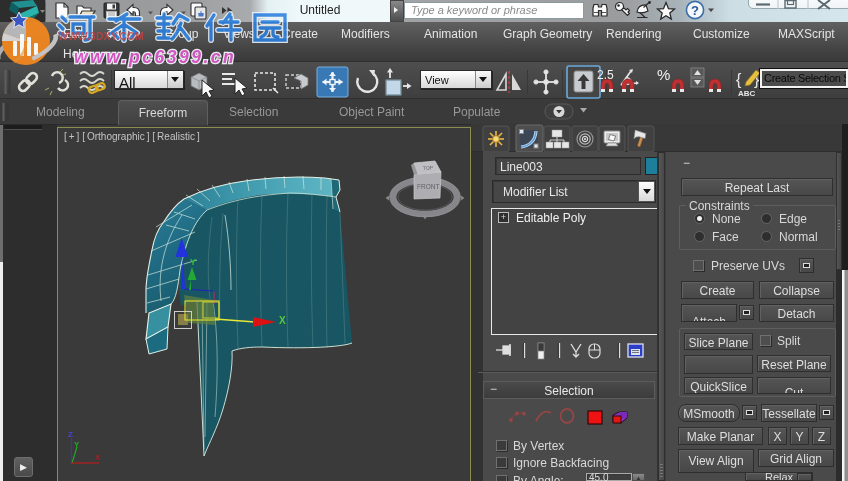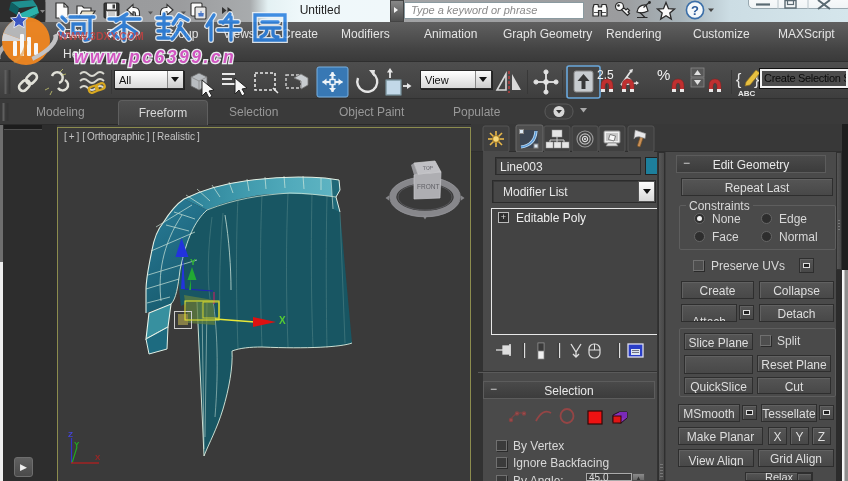--- a/index.html
+++ b/index.html
@@ -291,21 +291,21 @@
     <line x1="731.5" y1="8" x2="731.5" y2="32" stroke="#383838"></line>
 
     <g transform="translate(736,6)">
       <text x="0" y="17" font-size="16" fill="#e8e8e8" font-family="Liberation Mono">{</text>
       <text x="18" y="17" font-size="16" fill="#e8e8e8" font-family="Liberation Mono">}</text>
       <path d="M 10 14 L 20 2 L 24 5 L 14 17 L 9 18 Z" fill="#e8c040" stroke="#907020" stroke-width="0.7"></path>
       <text x="2" y="28" font-size="8" font-weight="bold" fill="#e8e8e8">ABC</text>
     </g>
   </svg>
 
-  <div class="abs" style="left:114px;top:70px;width:70px;height:19px;background:linear-gradient(#fff,#d8d8d8);border:1px solid #2a2a2a;box-shadow:1px 1px 0 #222;font-size:11px;color:#111;padding:3px 8px 0 4px;">All</div>
+  <div class="abs" style="left:114px;top:70px;width:70px;height:19px;background:linear-gradient(#fff,#d8d8d8);border:1px solid #2a2a2a;box-shadow:1px 1px 0 #222;font-size:15px;color:#111;padding:3px 8px 0 4px;">All</div>
   <div class="abs" style="left:167px;top:71px;width:16px;height:17px;background:linear-gradient(#f8f8f8,#ccc);border-left:1px solid #888;"></div>
   <div class="abs" style="left:171px;top:77px;width:0;height:0;border-left:4px solid transparent;border-right:4px solid transparent;border-top:5px solid #111;"></div>
 
   <div class="abs" style="left:420px;top:70px;width:72px;height:19px;background:linear-gradient(#fff,#d8d8d8);border:1px solid #2a2a2a;box-shadow:1px 1px 0 #222;font-size:11px;color:#111;padding:3px 0 0 4px;">View</div>
   <div class="abs" style="left:475px;top:71px;width:16px;height:17px;background:linear-gradient(#f8f8f8,#ccc);border-left:1px solid #888;"></div>
   <div class="abs" style="left:479px;top:77px;width:0;height:0;border-left:4px solid transparent;border-right:4px solid transparent;border-top:5px solid #111;"></div>
 
   <div class="abs" style="left:760px;top:69px;width:88px;height:19px;background:#4c4c4c;border:2px solid #f2f2f2;outline:1px solid #111;font-size:11px;color:#0a0a0a;padding:1px 16px 0 2px;white-space:nowrap;overflow:hidden;letter-spacing:-0.3px;">Create Selection S</div>
 
   <svg class="abs" style="left:0px;top:99px;z-index:5" width="620" height="26" viewBox="0 0 620 26">
@@ -573,21 +573,20 @@
   <div class="lbl" style="left:513px;top:456px;">Ignore Backfacing</div>
   <div class="chk" style="left:496px;top:475px;"></div>
   <div class="lbl" style="left:513px;top:474px;">By Angle:</div>
   <div class="fieldbox" style="left:586px;top:473px;width:46px;height:8px;border:1px solid #aaa;background:#3e3e3e;color:#ddd;font-size:10px;line-height:8px;padding-left:2px;">45.0</div>
   <div class="abs" style="left:632px;top:473px;width:13px;height:8px;background:linear-gradient(#8a8a8a,#6a6a6a);border:1px solid #4e4e4e;color:#333;font-size:6px;line-height:8px;text-align:center;">▲</div>
 
   <div class="abs" style="left:657px;top:152px;width:9px;height:329px;background:#3e3e3e;border-left:1px solid #333;"></div>
   <div class="abs" style="left:658px;top:152px;width:7px;height:329px;background:linear-gradient(to right,#575757,#484848);border:1px solid #2f2f2f;"></div>
   <div class="abs" style="left:660px;top:464px;width:3px;height:14px;background:repeating-linear-gradient(#777 0,#777 1px,transparent 1px,transparent 3px);"></div>
 
-  <div class="rollhead" style="left:676px;top:155px;width:150px;padding-top:2px;">Edit Geometry</div>
   <div class="lbl" style="left:683px;top:156px;">−</div>
   <div class="btn" style="left:681px;top:178px;width:152px;height:18px;padding-top:2px;">Repeat Last</div>
 
   <div class="abs" style="left:679px;top:205px;width:157px;height:45px;border:1px solid #5e5e5e;border-radius:2px;"></div>
   <div class="lbl" style="left:686px;top:199px;background:#4a4a4a;padding:0 3px;">Constraints</div>
   <div class="abs" style="left:694px;top:213px;width:11px;height:11px;border-radius:50%;background:#2e2e2e;border:1px solid #666;"></div>
   <div class="abs" style="left:697px;top:216px;width:5px;height:5px;border-radius:50%;background:#f2f2f2;"></div>
   <div class="lbl" style="left:712px;top:212px;">None</div>
   <div class="abs" style="left:761px;top:213px;width:11px;height:11px;border-radius:50%;background:#2e2e2e;border:1px solid #666;"></div>
   <div class="lbl" style="left:779px;top:212px;">Edge</div>
@@ -606,31 +605,31 @@
   <div class="btn" style="left:739px;top:305px;width:15px;height:15px;"><span style="display:inline-block;width:7px;height:5px;background:#222;border:1px solid #ddd;margin-bottom:2px;"></span></div>
   <div class="btn" style="left:759px;top:304px;width:75px;height:18px;padding-top:2px;">Detach</div>
 
   <div class="abs" style="left:679px;top:328px;width:157px;height:69px;border:1px solid #5e5e5e;border-radius:2px;"></div>
   <div class="btn" style="left:684px;top:333px;width:69px;height:17px;padding-top:2px;">Slice Plane</div>
   <div class="chk" style="left:760px;top:335px;background:#4e4e4e;"></div>
   <div class="lbl" style="left:777px;top:334px;">Split</div>
   <div class="btn" style="left:684px;top:355px;width:69px;height:16px;padding-top:17px;">Slice</div>
   <div class="btn" style="left:757px;top:355px;width:74px;height:17px;padding-top:2px;">Reset Plane</div>
   <div class="btn" style="left:684px;top:377px;width:69px;height:17px;padding-top:2px;">QuickSlice</div>
-  <div class="btn" style="left:757px;top:377px;width:74px;height:17px;padding-top:2px;">Cut</div>
-
-  <div class="btn" style="left:678px;top:404px;width:62px;height:18px;padding-top:2px;">MSmooth</div>
+  <div class="btn" style="left:757px;top:377px;width:74px;height:17px;padding-top:8px;">Cut</div>
+
+  <div class="btn" style="left:678px;top:404px;width:62px;height:18px;padding-top:2px;border-radius:8px;">MSmooth</div>
   <div class="btn" style="left:742px;top:405px;width:15px;height:15px;"><span style="display:inline-block;width:7px;height:5px;background:#222;border:1px solid #ddd;margin-bottom:2px;"></span></div>
   <div class="btn" style="left:761px;top:404px;width:56px;height:18px;padding-top:2px;">Tessellate</div>
   <div class="btn" style="left:819px;top:405px;width:15px;height:15px;"><span style="display:inline-block;width:7px;height:5px;background:#222;border:1px solid #ddd;margin-bottom:2px;"></span></div>
   <div class="btn" style="left:678px;top:427px;width:85px;height:18px;padding-top:2px;">Make Planar</div>
   <div class="btn" style="left:768px;top:427px;width:19px;height:18px;padding-top:2px;">X</div>
   <div class="btn" style="left:790px;top:427px;width:19px;height:18px;padding-top:2px;">Y</div>
   <div class="btn" style="left:812px;top:427px;width:19px;height:18px;padding-top:2px;">Z</div>
-  <div class="btn" style="left:678px;top:449px;width:76px;height:18px;padding-top:4px;">View Align</div>
+  <div class="btn" style="left:678px;top:449px;width:76px;height:24px;padding-top:4px;">View Align</div>
   <div class="btn" style="left:758px;top:449px;width:76px;height:18px;padding-top:2px;">Grid Align</div>
   <div class="btn" style="left:745px;top:472px;width:68px;height:9px;font-size:11px;line-height:9px;">Relax</div>
   <div class="btn" style="left:797px;top:473px;width:15px;height:8px;"></div>
 
   <div class="abs" style="left:836px;top:152px;width:7px;height:329px;background:#2c2c2c;"></div>
   <div class="abs" style="left:836px;top:152px;width:6px;height:118px;background:linear-gradient(to right,#555,#464646);border:1px solid #303030;"></div>
   <div class="abs" style="left:838px;top:220px;width:2px;height:12px;background:repeating-linear-gradient(#777 0,#777 1px,transparent 1px,transparent 3px);"></div>
   <div class="abs" style="left:842px;top:124px;width:6px;height:146px;background:#1e1e1e;"></div>
   <div class="abs" style="left:842px;top:270px;width:6px;height:211px;background:linear-gradient(to right,#f8f8f8 0,#f0f0f0 2px,#8e8e8e 3px,#909090 6px);"></div>
 

